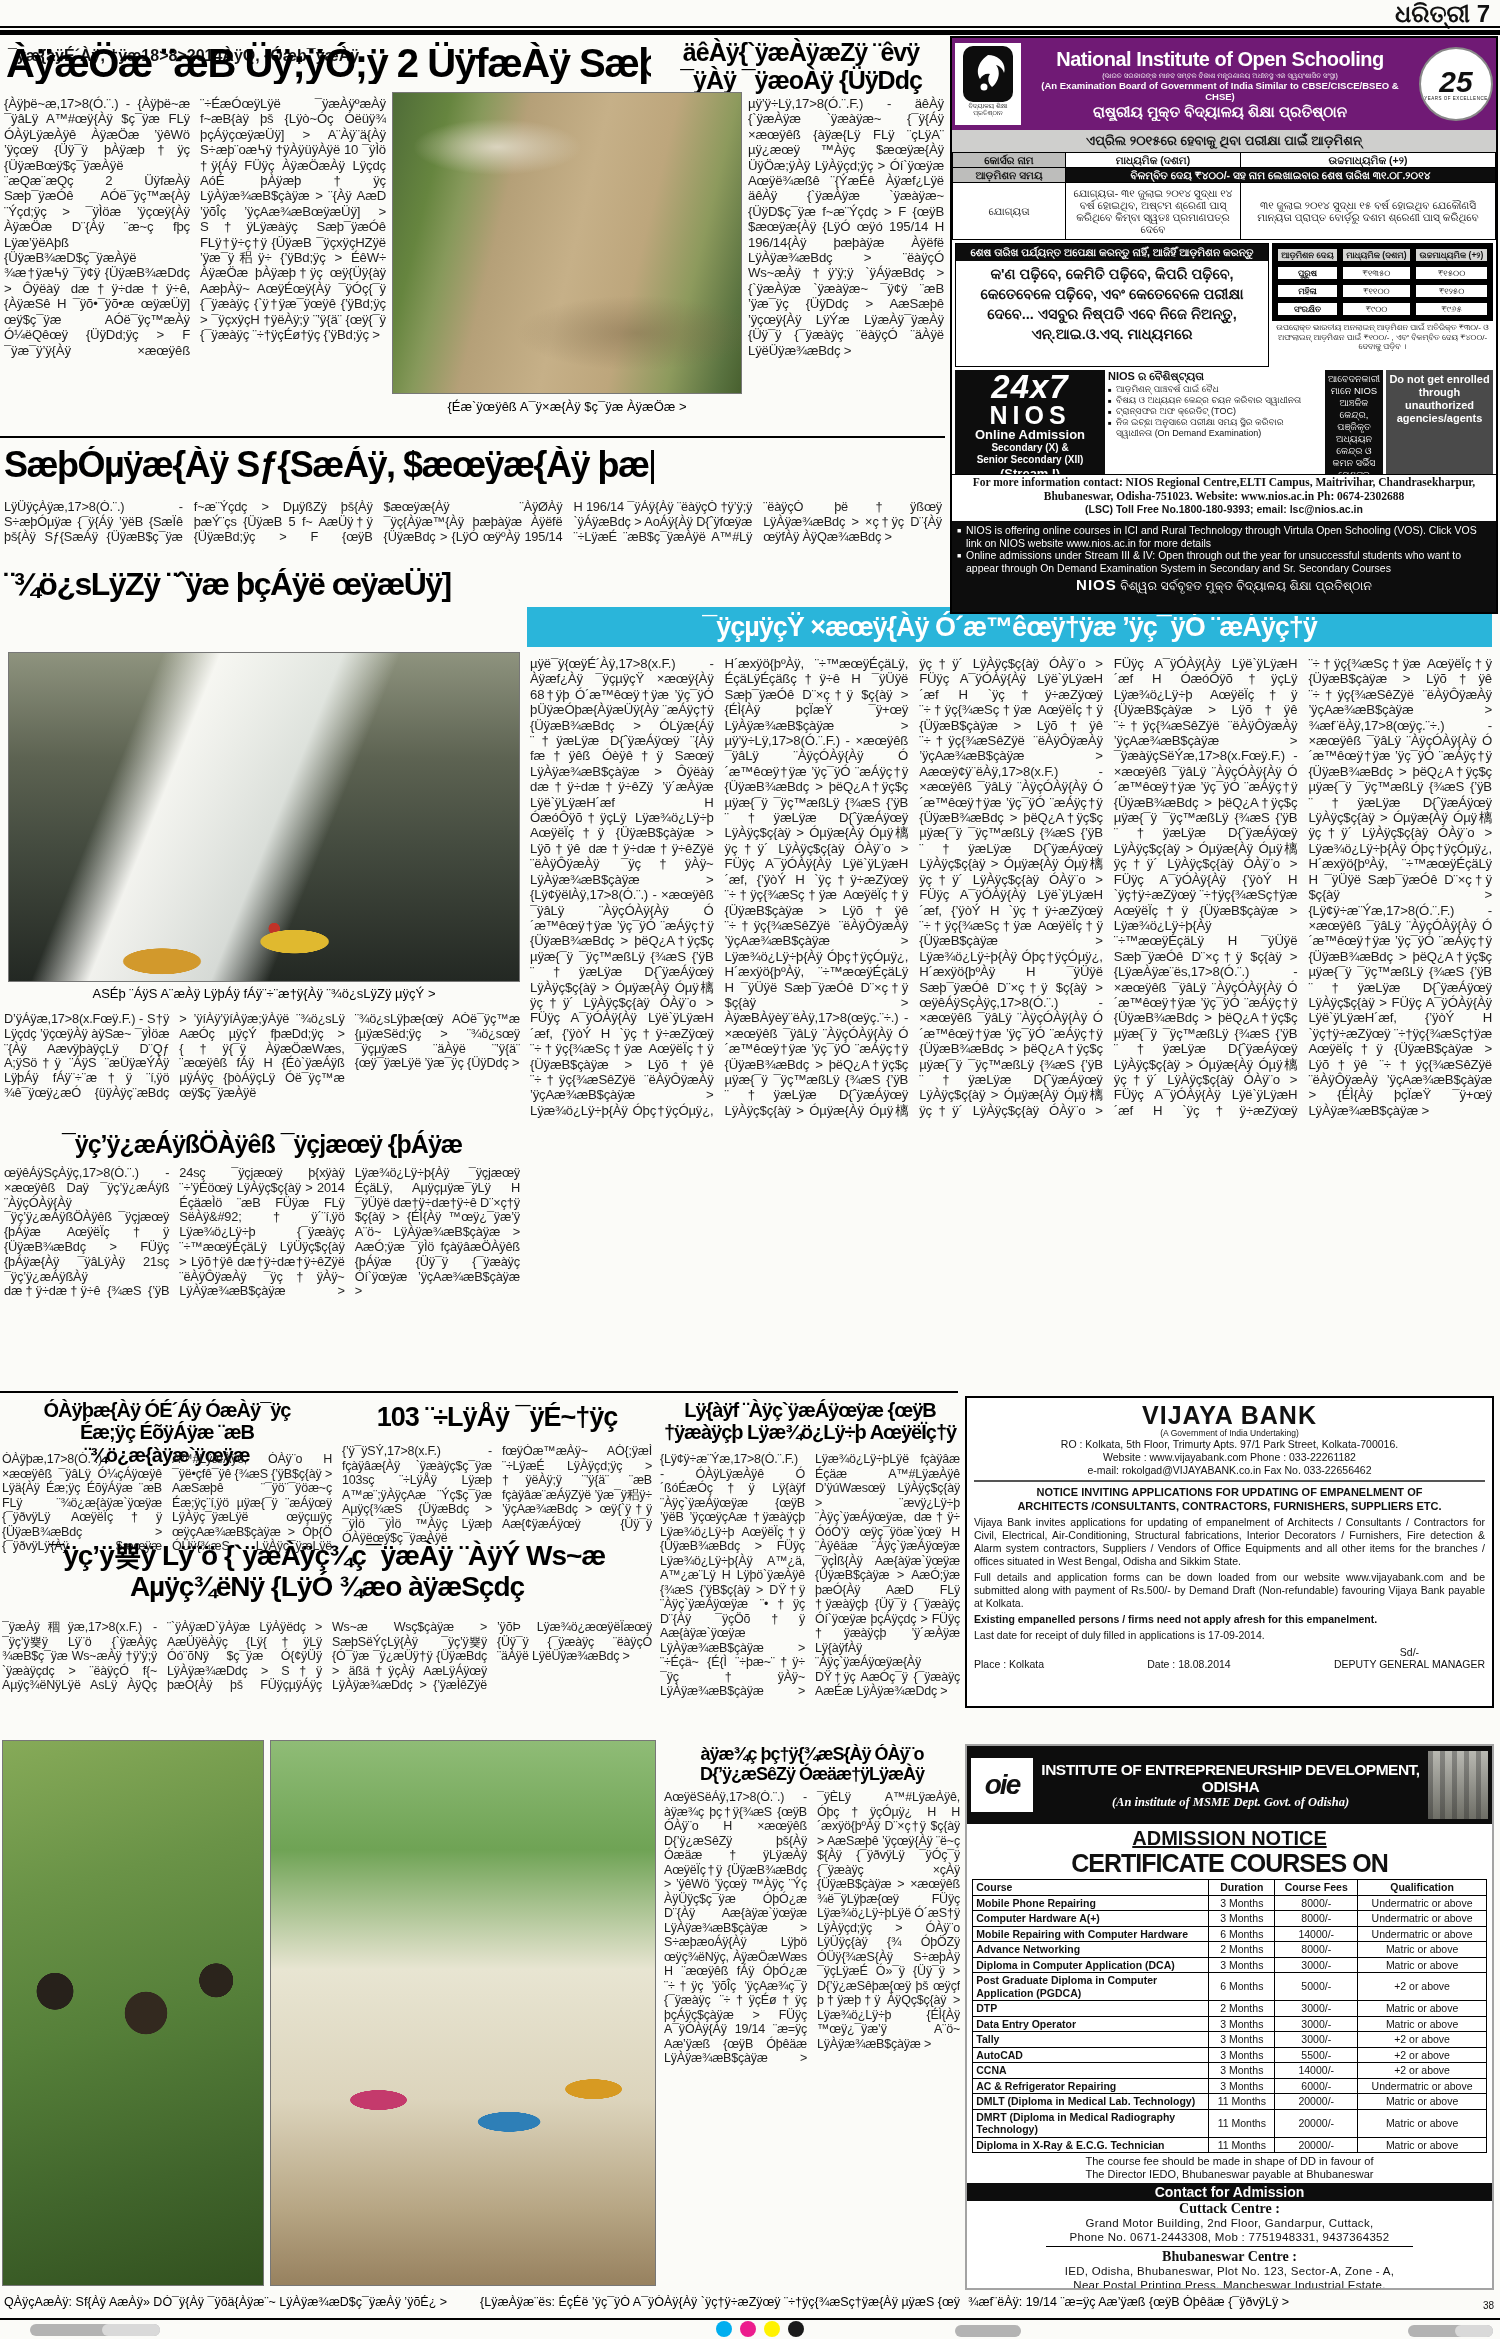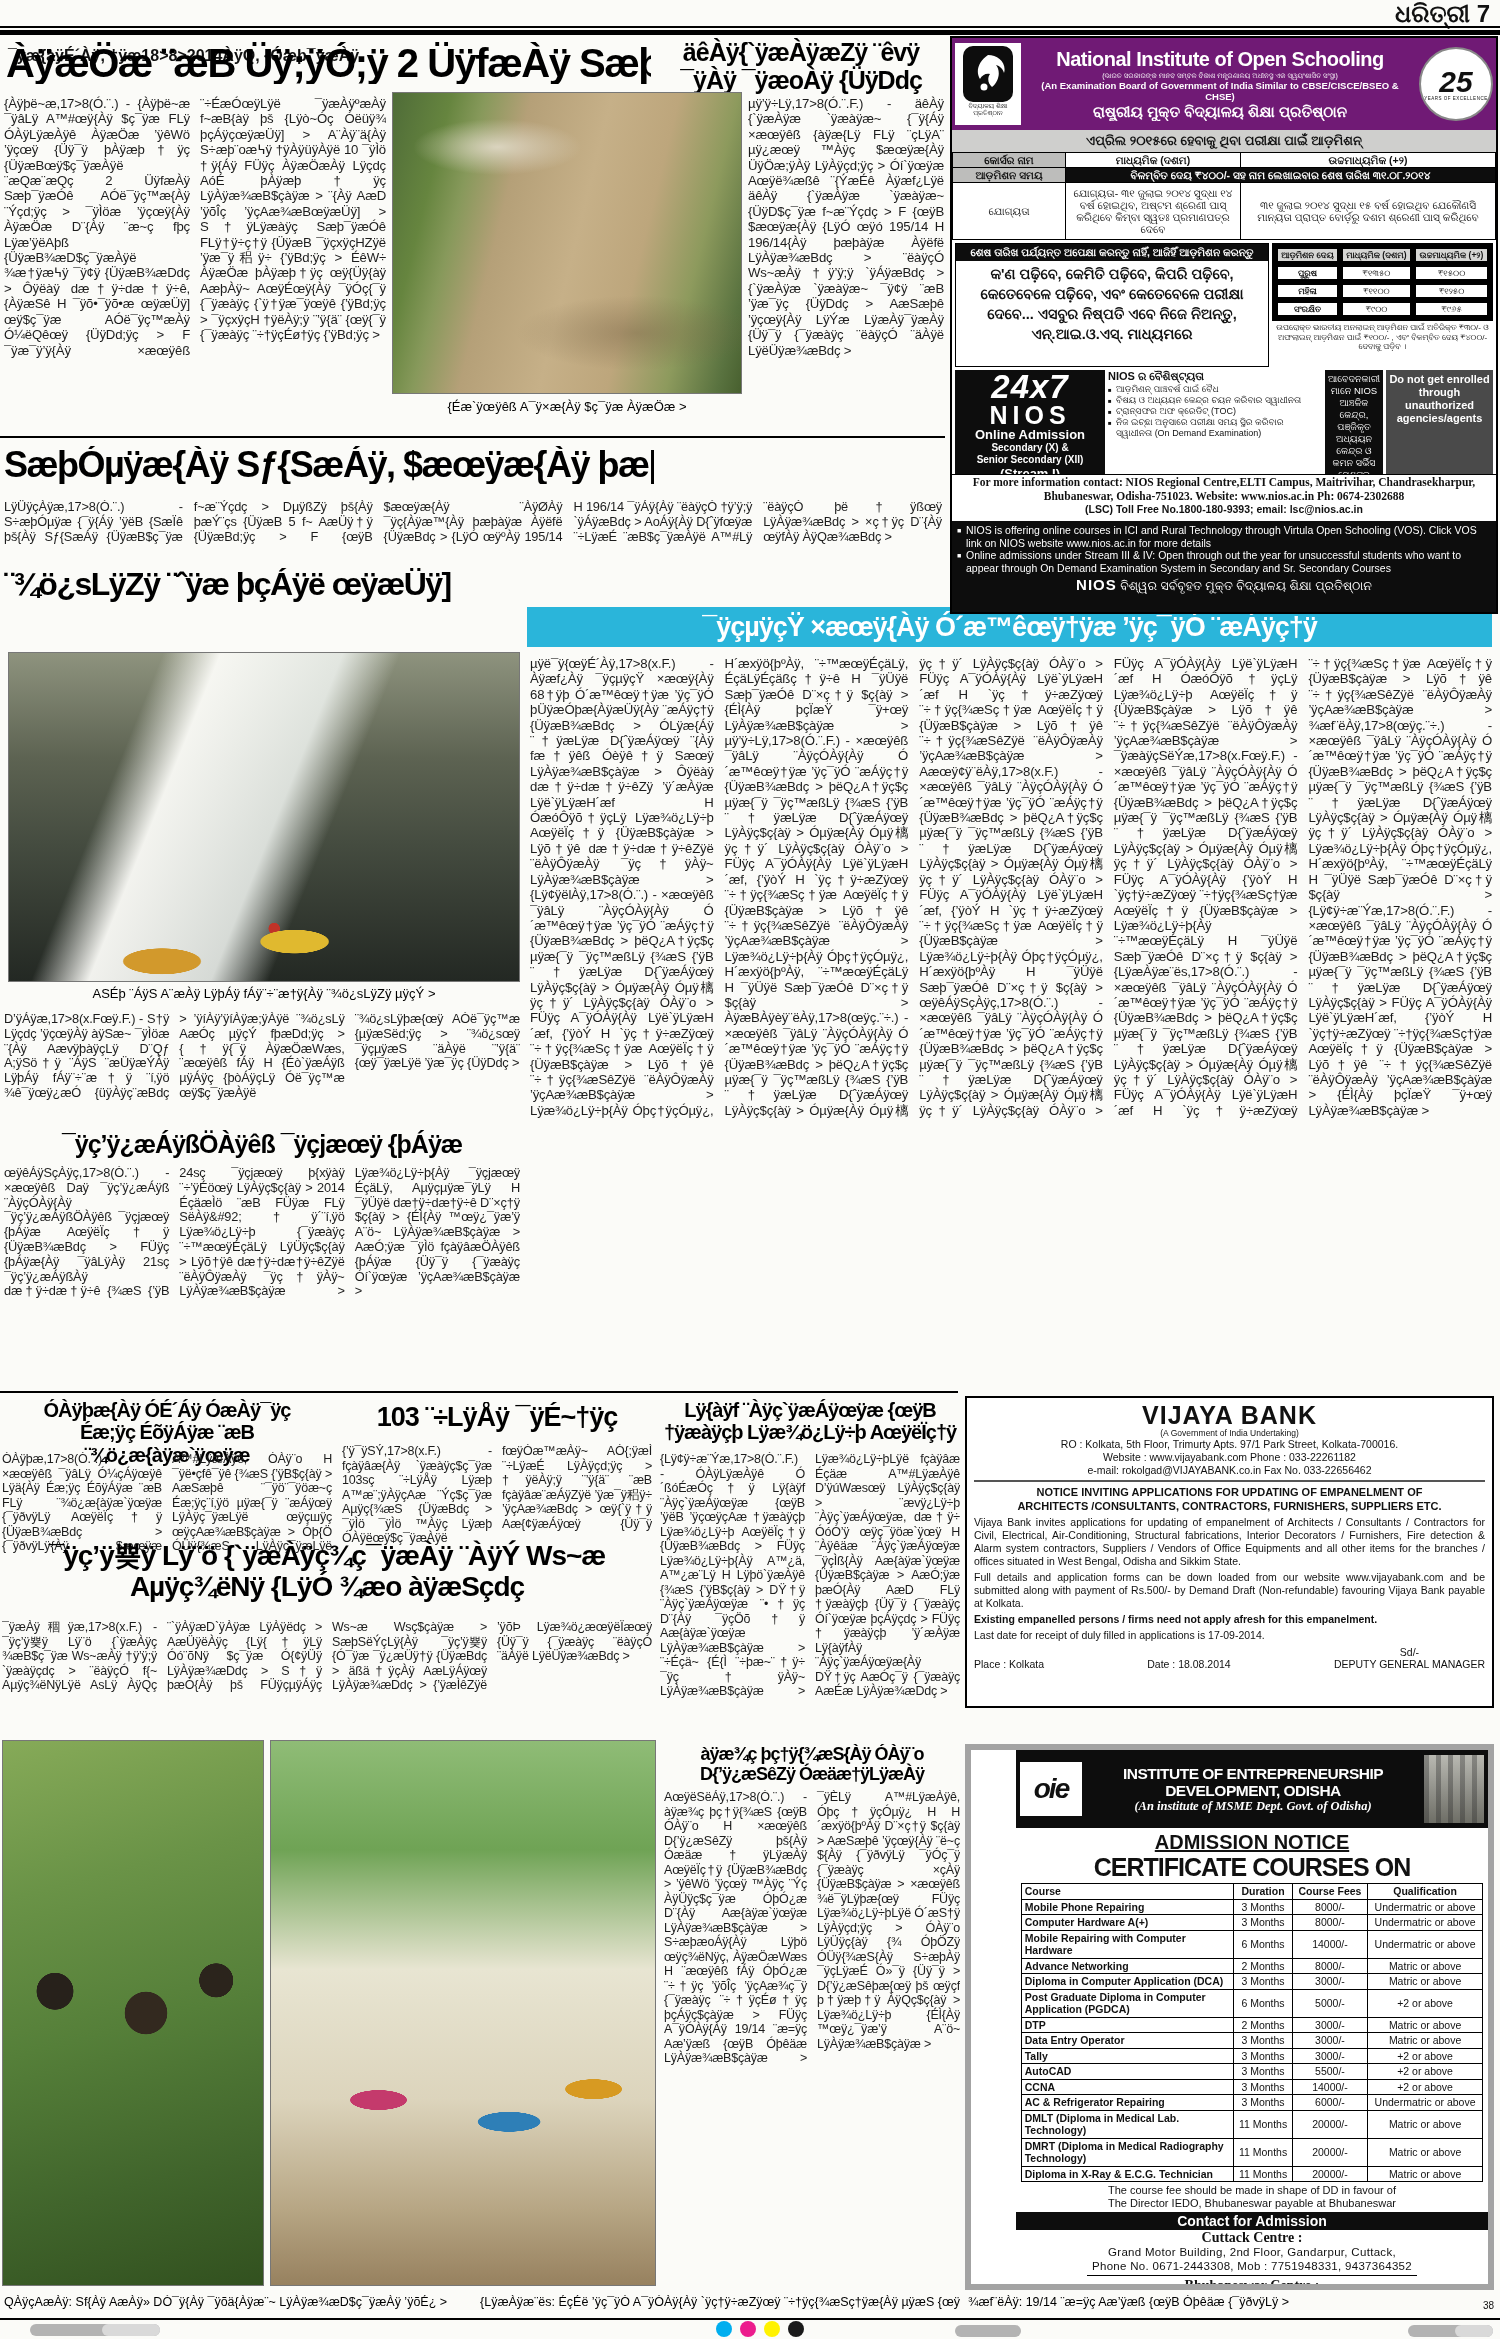--- a/index.html
+++ b/index.html
@@ -100,21 +100,21 @@
   .vijaya{border:2px solid #000;background:#fff;padding:4px 7px;box-sizing:border-box;overflow:hidden;}
   .vb-name{font-size:25px;font-weight:bold;text-align:center;letter-spacing:1px;line-height:26px;}
   .vb-tag{font-size:8.5px;text-align:center;line-height:10px;}
   .vb-addr{font-size:10.5px;text-align:center;line-height:13px;}
   .vb-div{height:2px;background:#555;margin:3px 0;}
   .vb-notice{font-size:11px;font-weight:bold;text-align:center;line-height:14px;}
   .vb-p{font-size:10.5px;line-height:13px;text-align:justify;margin-top:3px;}
   .vb-foot{display:flex;justify-content:space-between;font-size:10.5px;margin-top:4px;align-items:flex-end;}
   .vb-sd{text-align:center;font-size:10.5px;line-height:12px;}
   
-  .ied{border:6px solid #a3a3a3;background:#fff;box-sizing:border-box;overflow:hidden;padding-left:45px;}
+  .ied{border:2px solid #a3a3a3;background:#fff;box-sizing:border-box;overflow:hidden;}
   .ied-head{background:#0d0d0d;height:78px;display:flex;align-items:center;overflow:hidden;}
   .ied-logo{flex:0 0 62px;background:#fff;height:54px;margin:4px;display:flex;align-items:center;justify-content:center;
             font-weight:bold;font-style:italic;font-size:28px;letter-spacing:-2px;}
   .ied-titles{flex:1;text-align:center;color:#fff;overflow:hidden;}
   .ied-t1{font-size:15.5px;font-weight:bold;line-height:17px;letter-spacing:-.5px;}
   .ied-t2{font-size:12.5px;font-style:italic;font-weight:bold;font-family:"Liberation Serif",serif;line-height:15px;}
   .ied-bldg{flex:0 0 60px;height:68px;margin:4px;}
   .ied-notice{font-size:20px;font-weight:bold;text-align:center;text-decoration:underline;line-height:24px;margin-top:2px;}
   .ied-courses{font-size:25px;font-weight:bold;text-align:center;letter-spacing:-1px;line-height:27px;}
   .ied-table{width:98%;margin:2px auto;border-collapse:collapse;}

